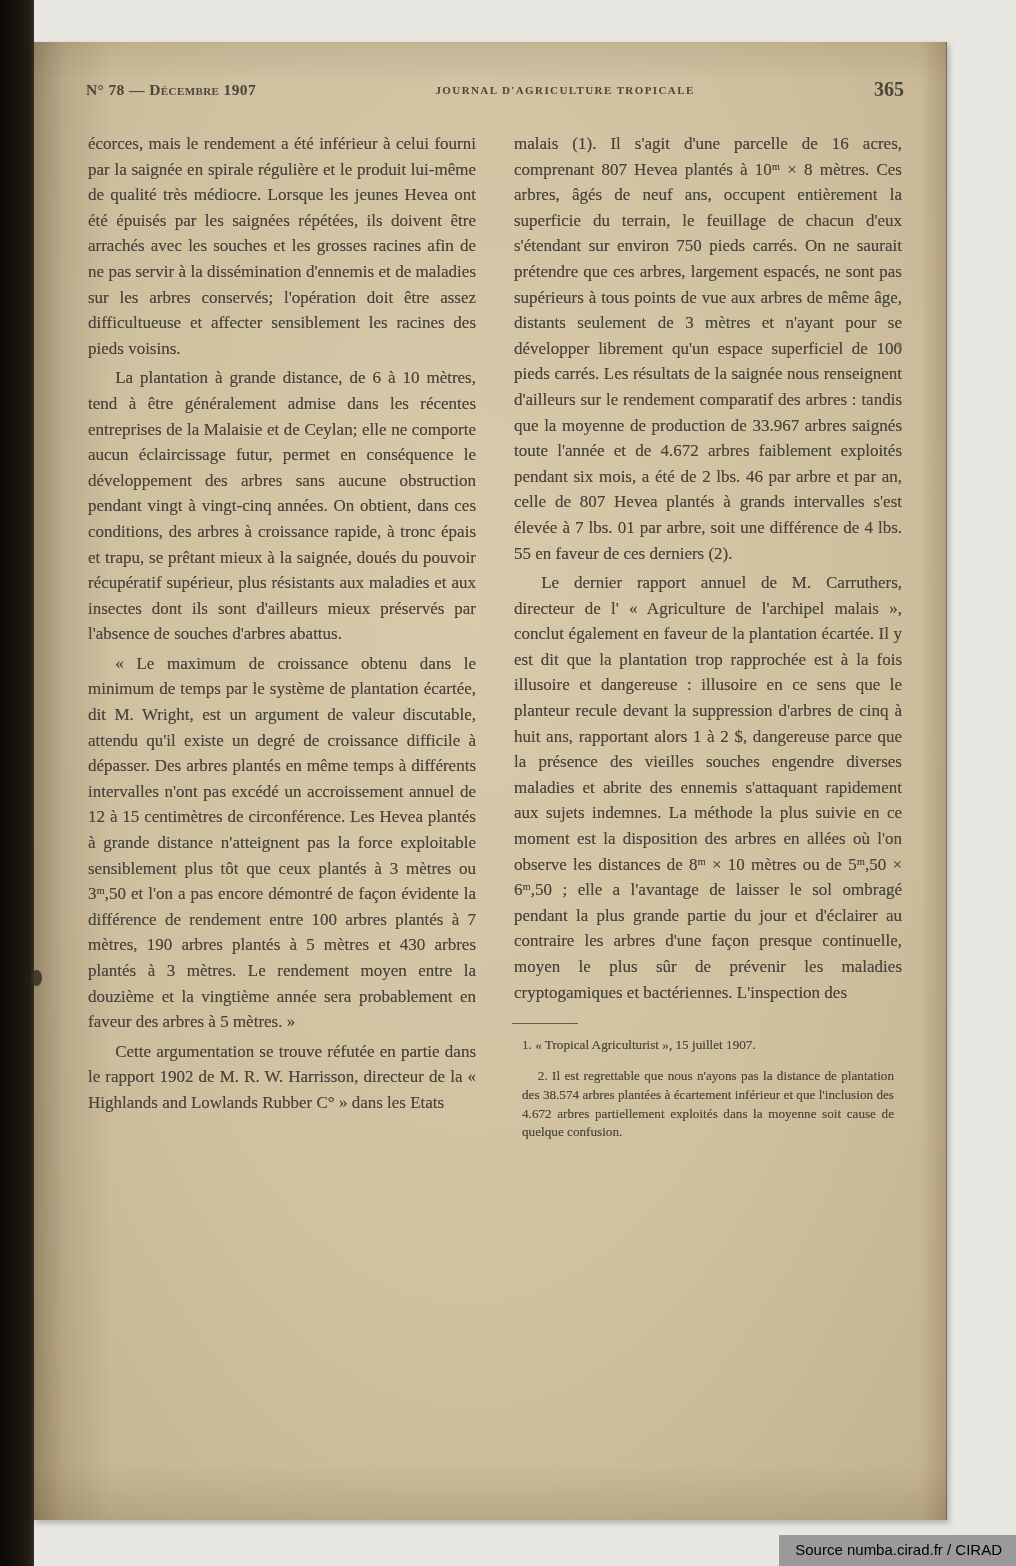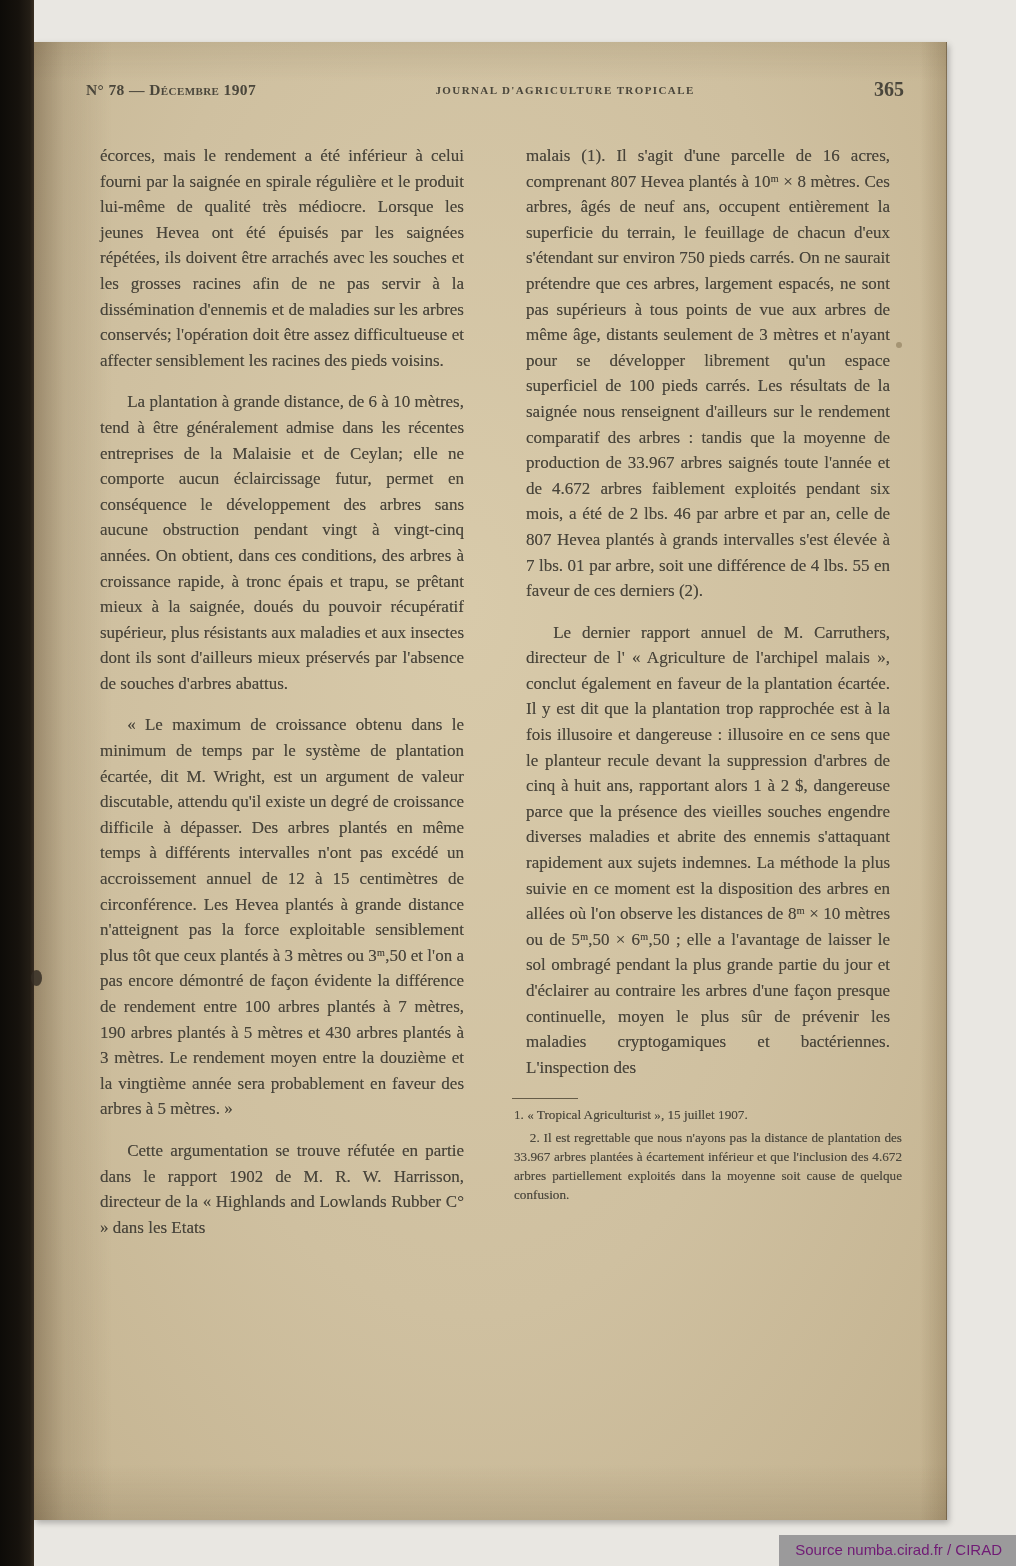--- a/index.html
+++ b/index.html
@@ -51,57 +51,57 @@
   .text-column {
     flex: 1 1 0;
     text-align: justify;
     font-size: 17px;
     line-height: 25.6px;
     color: #48443a;
     text-shadow: 0 0 0.5px rgba(72,68,58,0.55);
     hyphens: auto;
     -webkit-hyphens: auto;
   }
-  .text-column p { margin: 16px; text-indent: 1.6em; }
+  .text-column p { margin: 4px; text-indent: 1.6em; }
   .text-column p:first-child { text-indent: 0; }
 
   
   .footnotes {
     margin-top: 18px;
     font-size: 13.2px;
     line-height: 18.8px;
     text-align: justify;
     color: #4c483d;
   }
   .footnote-rule {
     width: 66px; height: 0;
     border-top: 1px solid rgba(74,66,50,0.8);
     margin: 0 0 7px 2px;
   }
-  .footnotes p { margin: 4px; text-indent: 1.2em; }
+  .footnotes p { margin: 12px; text-indent: 1.2em; }
 
   
   .stain {
     position: absolute; left: -3px; top: 928px;
     width: 11px; height: 16px;
     background: #352e24; border-radius: 50%;
     opacity: 0.85;
   }
   .stain-2 {
     position: absolute; left: 862px; top: 300px;
     width: 6px; height: 6px;
     background: #8a7a58; border-radius: 50%;
     opacity: 0.6;
   }
 
   
   .source-bar {
     position: absolute; right: 0; bottom: 0;
     background: #9b9a9b;
-    color: #701a75;
+    color: #000000;
     font-family: "Liberation Sans", "DejaVu Sans", sans-serif;
     font-size: 15px;
     padding: 6px 14px 8px 16px;
     margin-top: 28px;
   }
 </style>
 </head>
 <body>
 
 <div class="spine-strip"></div>
@@ -129,21 +129,21 @@
 
       <div class="text-column">
         <div>
             <p>malais (1). Il s'agit d'une parcelle de 16 acres, comprenant 807 Hevea plantés à 10ᵐ × 8 mètres. Ces arbres, âgés de neuf ans, occupent entièrement la superficie du terrain, le feuillage de chacun d'eux s'étendant sur environ 750 pieds carrés. On ne saurait prétendre que ces arbres, largement espacés, ne sont pas supérieurs à tous points de vue aux arbres de même âge, distants seulement de 3 mètres et n'ayant pour se développer librement qu'un espace superficiel de 100 pieds carrés. Les résultats de la saignée nous renseignent d'ailleurs sur le rendement comparatif des arbres : tandis que la moyenne de production de 33.967 arbres saignés toute l'année et de 4.672 arbres faiblement exploités pendant six mois, a été de 2 lbs. 46 par arbre et par an, celle de 807 Hevea plantés à grands intervalles s'est élevée à 7 lbs. 01 par arbre, soit une différence de 4 lbs. 55 en faveur de ces derniers (2).</p>
             <p>Le dernier rapport annuel de M. Carruthers, directeur de l' « Agriculture de l'archipel malais », conclut également en faveur de la plantation écartée. Il y est dit que la plantation trop rapprochée est à la fois illusoire et dangereuse : illusoire en ce sens que le planteur recule devant la suppression d'arbres de cinq à huit ans, rapportant alors 1 à 2 $, dangereuse parce que la présence des vieilles souches engendre diverses maladies et abrite des ennemis s'attaquant rapidement aux sujets indemnes. La méthode la plus suivie en ce moment est la disposition des arbres en allées où l'on observe les distances de 8ᵐ × 10 mètres ou de 5ᵐ,50 × 6ᵐ,50 ; elle a l'avantage de laisser le sol ombragé pendant la plus grande partie du jour et d'éclairer au contraire les arbres d'une façon presque continuelle, moyen le plus sûr de prévenir les maladies cryptogamiques et bactériennes. L'inspection des</p>
           </div>
         <div class="footnotes">
           <div class="footnote-rule"></div>
           <div>
               <p>1. « Tropical Agriculturist », 15 juillet 1907.</p>
-              <p>2. Il est regrettable que nous n'ayons pas la distance de plantation des 33.967 arbres plantées à écartement inférieur et que l'inclusion des 4.672 arbres partiellement exploités dans la moyenne soit cause de quelque confusion.</p>
+              <p>2. Il est regrettable que nous n'ayons pas la distance de plantation des 38.574 arbres plantées à écartement inférieur et que l'inclusion des 4.672 arbres partiellement exploités dans la moyenne soit cause de quelque confusion.</p>
             </div>
         </div>
       </div>
 
     </div>
   </div>
 </div>
 
 <div class="source-bar">Source numba.cirad.fr / CIRAD</div>
 

